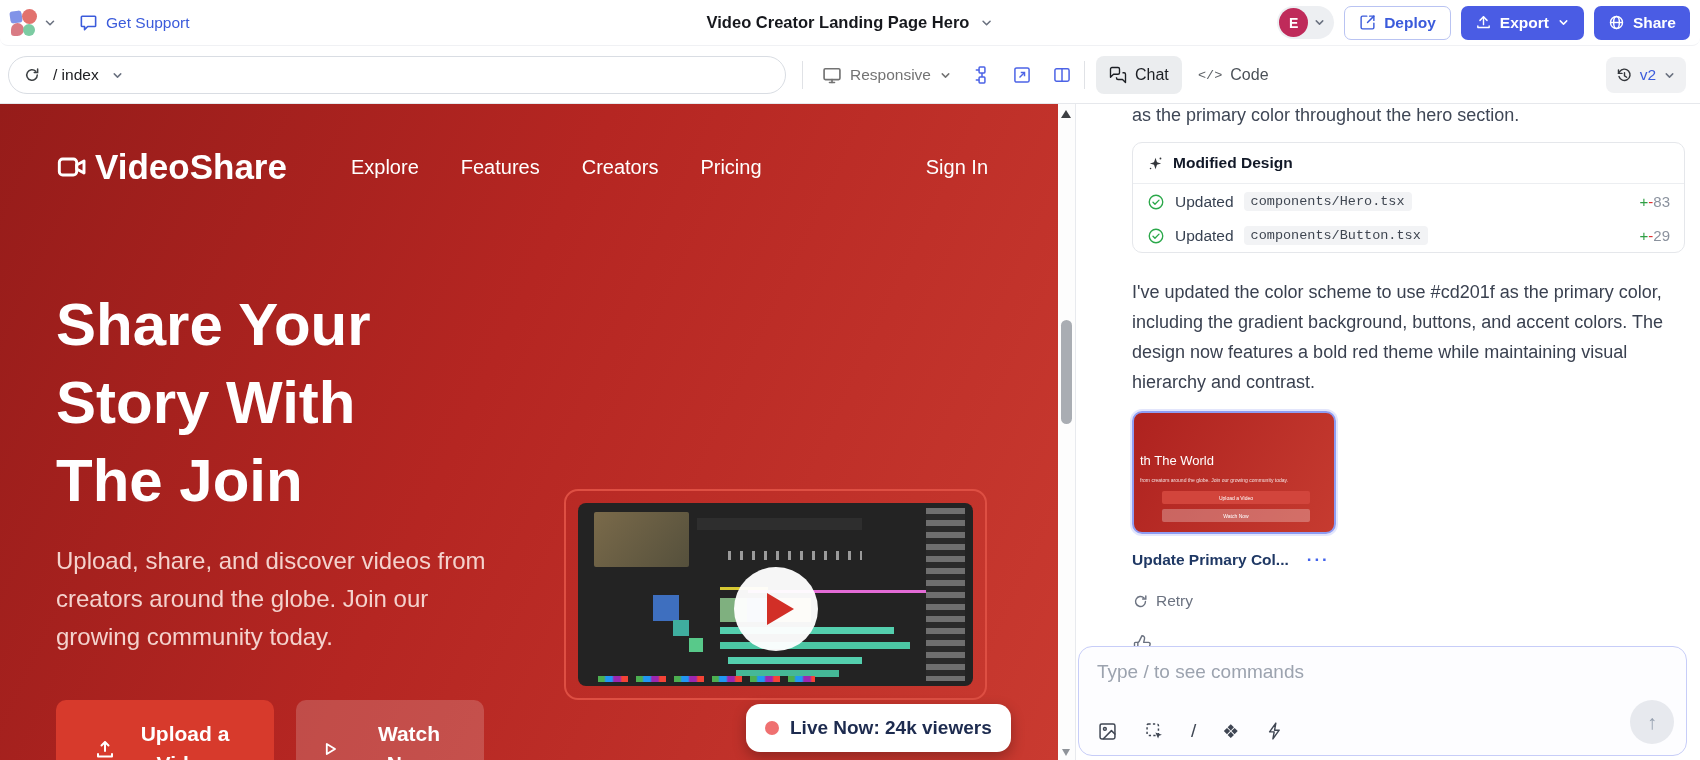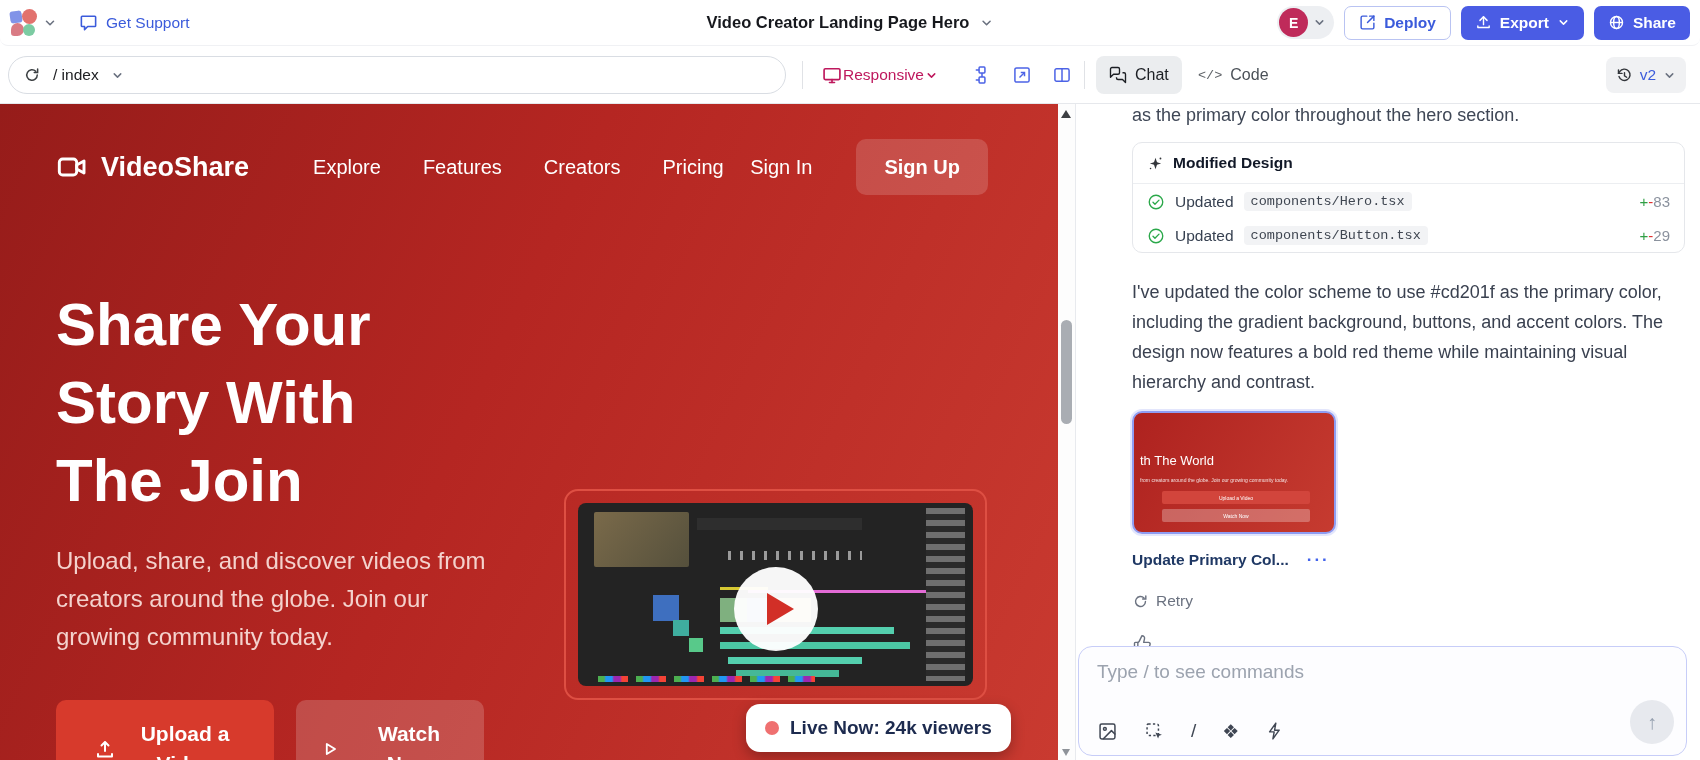--- a/index.html
+++ b/index.html
@@ -32,43 +32,43 @@
   .btn-outline { background:#fff; border:1px solid #b9c3f2; color:#3b5bdb; }
   .btn-fill { background:#4a5ce4; color:#fff; }
 
   
   .toolbar { position:absolute; top:46px; left:0; right:0; height:58px; background:#fff;
     border-bottom:1px solid #e6e8ec; z-index:4; }
   .urlbar { position:absolute; left:8px; top:10px; width:778px; height:38px; border:1px solid #d9dde3;
     border-radius:19px; background:#fff; display:flex; align-items:center; padding:0 14px; gap:12px; cursor:text; }
   .urlbar .path { font-size:15.5px; color:#202124; }
   .vdiv { position:absolute; top:15px; width:1px; height:28px; background:#e0e2e6; }
-  .resp { position:absolute; left:822px; top:0; height:58px; display:flex; align-items:center; gap:1px;
-    color:#be185d; font-size:15.5px; font-weight:500; cursor:pointer; }
+  .resp { position:absolute; left:822px; top:0; height:58px; display:flex; align-items:center; gap:8px;
+    color:#737373; font-size:15.5px; font-weight:500; cursor:pointer; }
   .tool-icons { position:absolute; left:972px; top:0; height:58px; display:flex; align-items:center;
     gap:20px; color:#4c63e6; }
   .tool-icons .ic { cursor:pointer; }
   .chat-tab { position:absolute; left:1096px; top:10px; height:38px; background:#ebedef; border-radius:8px;
     display:flex; align-items:center; gap:8px; padding:0 13px; font-size:16px; font-weight:500;
     color:#1c1f24; cursor:pointer; }
   .code-tab { position:absolute; left:1198px; top:10px; height:38px; display:flex; align-items:center;
     gap:8px; color:#4b5158; font-size:16px; cursor:pointer; }
   .code-glyph { font-family:"Liberation Mono",monospace; font-size:13.5px; color:#5f6368; }
   .ver-pill { position:absolute; right:14px; top:11px; height:36px; background:#f0f1f3; border-radius:8px;
     display:flex; align-items:center; gap:7px; padding:0 10px; cursor:pointer; }
   .ver-pill .v { color:#3b5bdb; font-size:15.5px; }
 
   
   .main { position:absolute; top:104px; left:0; right:0; bottom:0; display:flex; }
 
   
   .preview { width:1058px; position:relative; overflow:hidden;
     background:linear-gradient(115deg,#961c1a 0%,#b52622 45%,#c93a30 100%); }
   .nav { position:absolute; left:56px; right:70px; top:30px; height:66px; display:flex; align-items:center; color:#fff; }
-  .brand { display:flex; align-items:center; gap:13px; font-size:27px; font-weight:bold; cursor:pointer; }
+  .brand { display:flex; align-items:center; gap:7px; font-size:35px; font-weight:bold; cursor:pointer; }
   .nav-links { display:flex; gap:42px; margin-left:64px; font-size:20px;align-items:flex-end; }
   .nav-links span { cursor:pointer; }
   .signin { margin-left:auto; font-size:20px; cursor:pointer; }
   .signup { margin-left:44px; background:rgba(255,255,255,0.16); border-radius:10px; height:56px;
     display:flex; align-items:center; padding:0 28px; font-size:20px; font-weight:bold; cursor:pointer; }
   .headline { position:absolute; left:56px; top:182px; color:#fff; font-size:60px; font-weight:bold; line-height:78px; }
   .hero-p { position:absolute; left:56px; top:438px; width:436px; color:#f4d2cd; font-size:24px; line-height:38px; }
   .hero-btns { position:absolute; left:56px; top:596px; display:flex; gap:22px; }
   .hbtn { height:98px; border-radius:10px; display:flex; align-items:center; justify-content:center;
     gap:16px; color:#fff; font-size:21px; font-weight:bold; cursor:pointer; text-align:center; }
@@ -299,21 +299,20 @@
           </svg>
         <span>VideoShare</span>
       </div>
       <div class="nav-links">
         <span>Explore</span>
         <span>Features</span>
         <span>Creators</span>
         <span>Pricing</span>
       </div>
       <span class="signin">Sign In</span>
-      <span class="signup">Sign Up</span>
     </div>
 
     <div class="headline">
       <div>Share Your</div>
       <div>Story With</div>
       <div>The Join</div>
     </div>
     <div class="hero-p">Upload, share, and discover videos from creators around the globe. Join our growing community today.</div>
 
     <div class="hero-btns">

